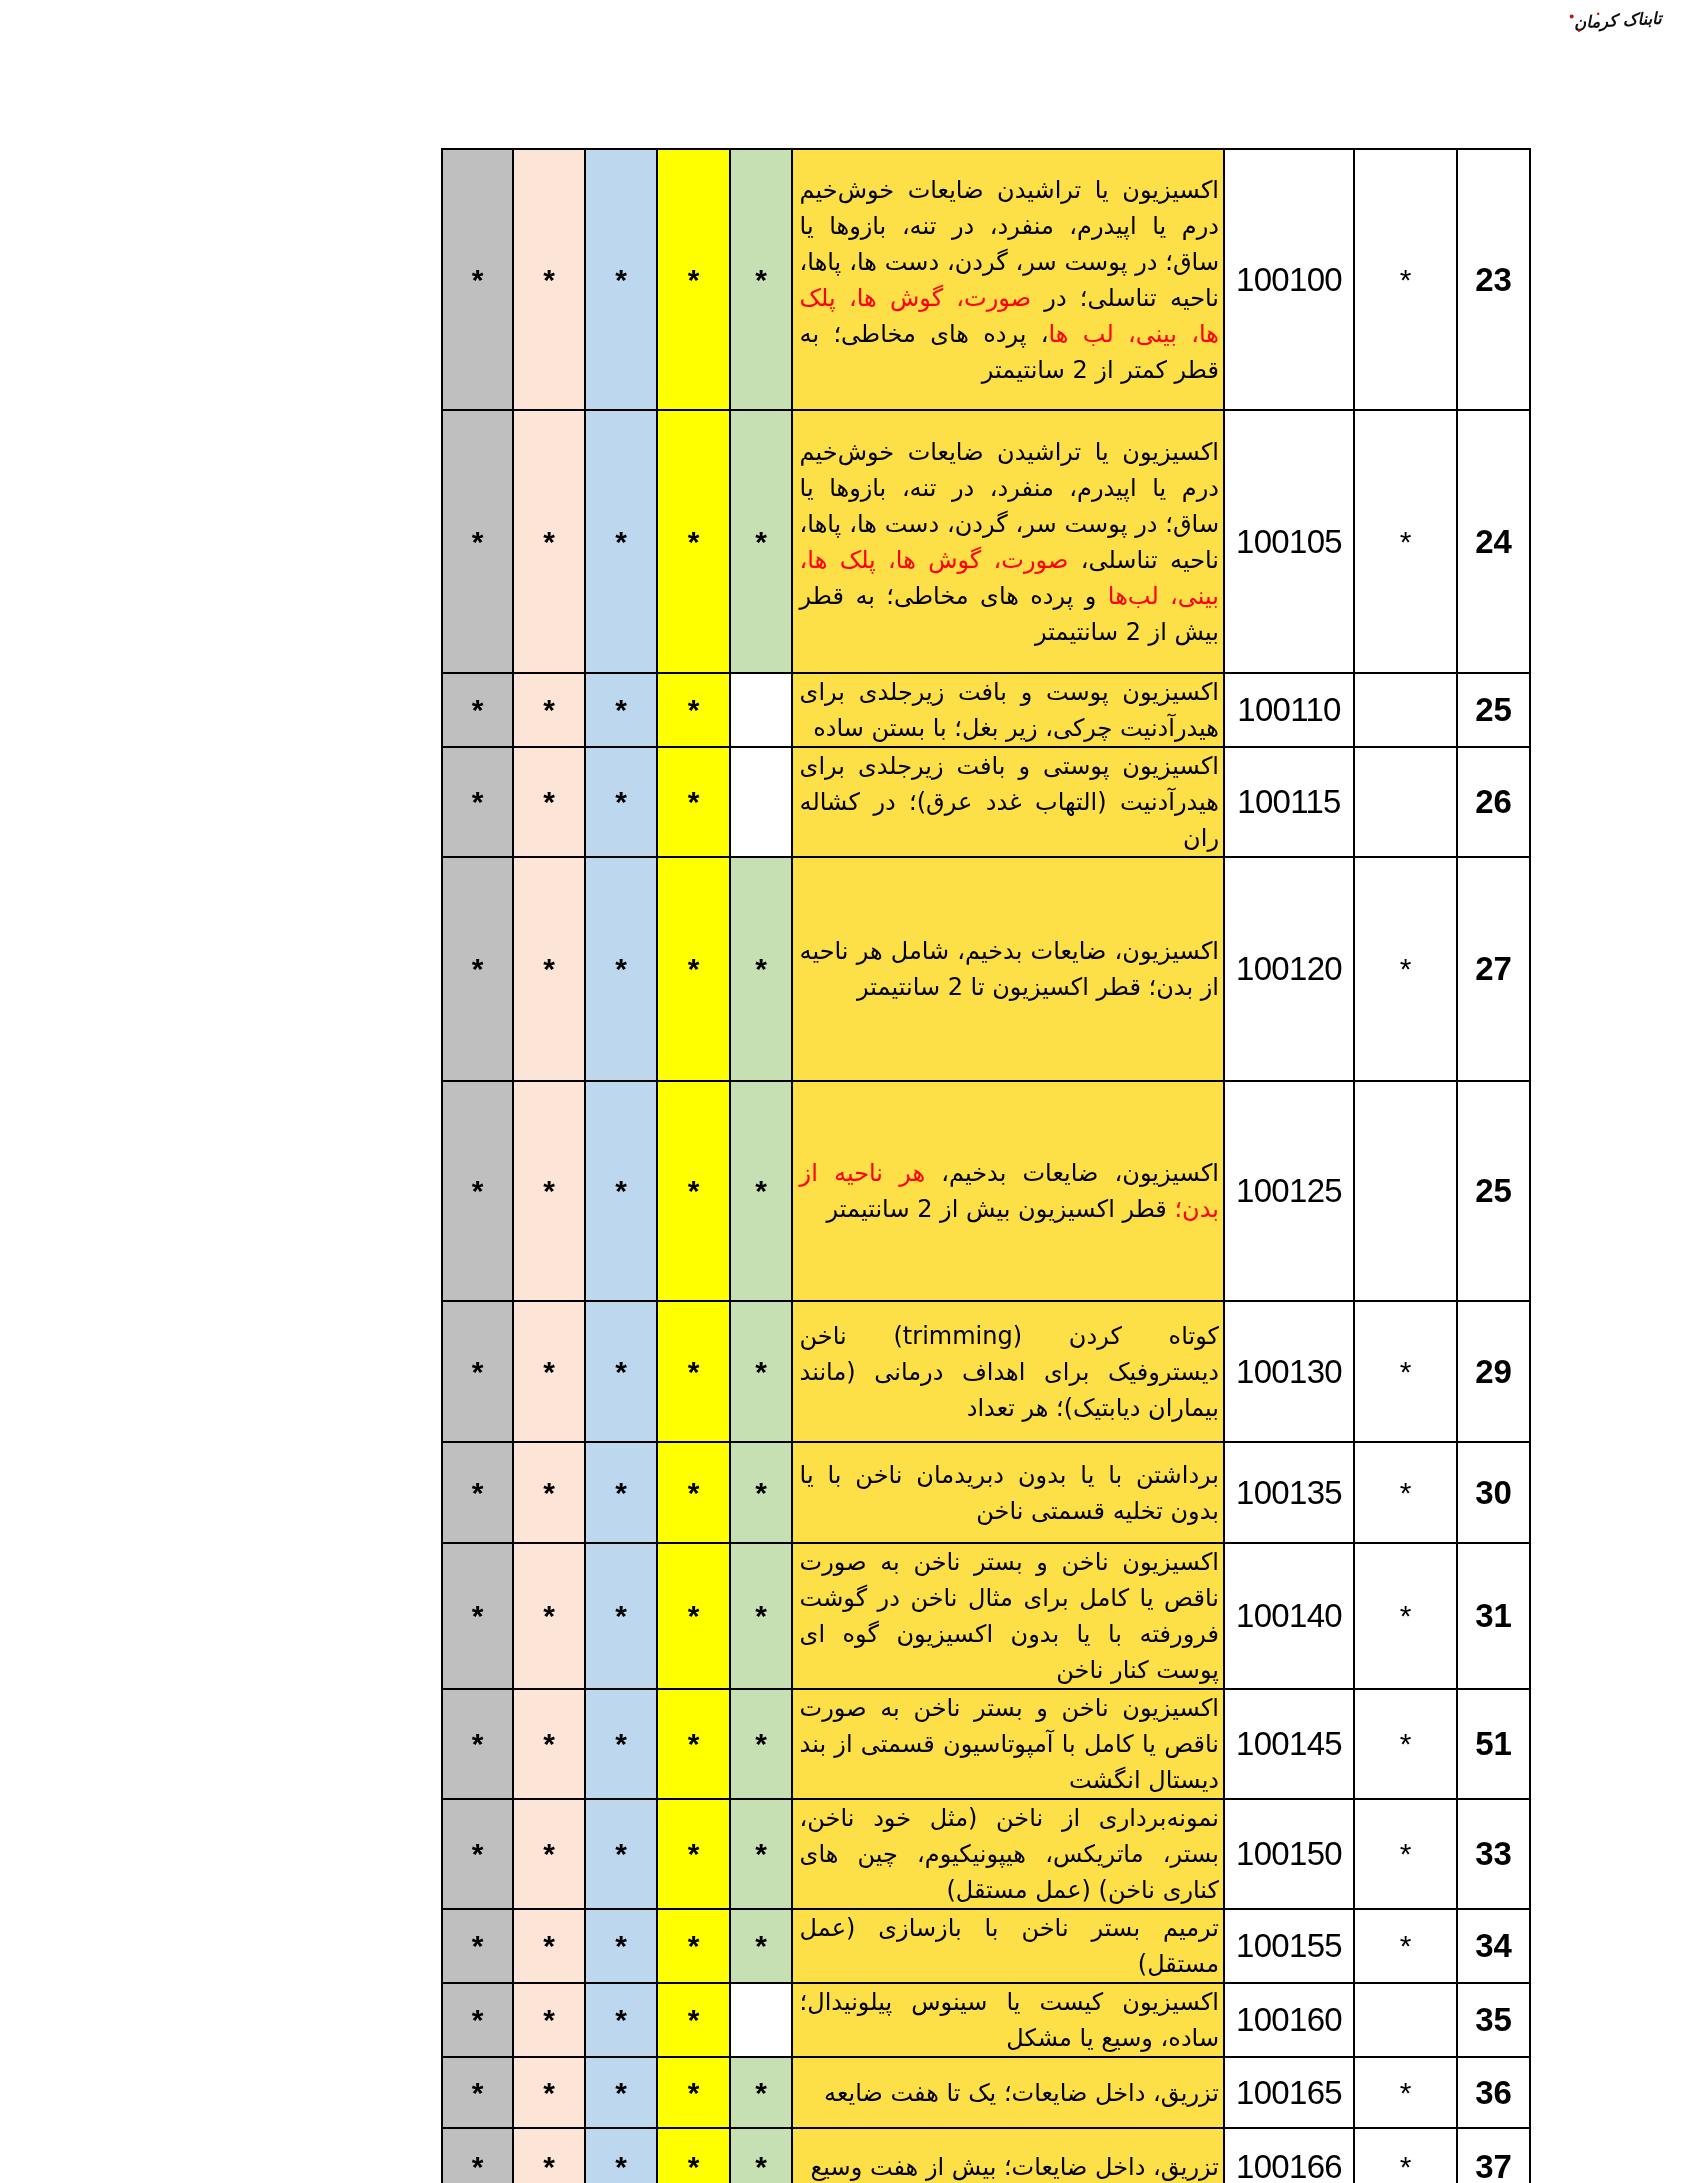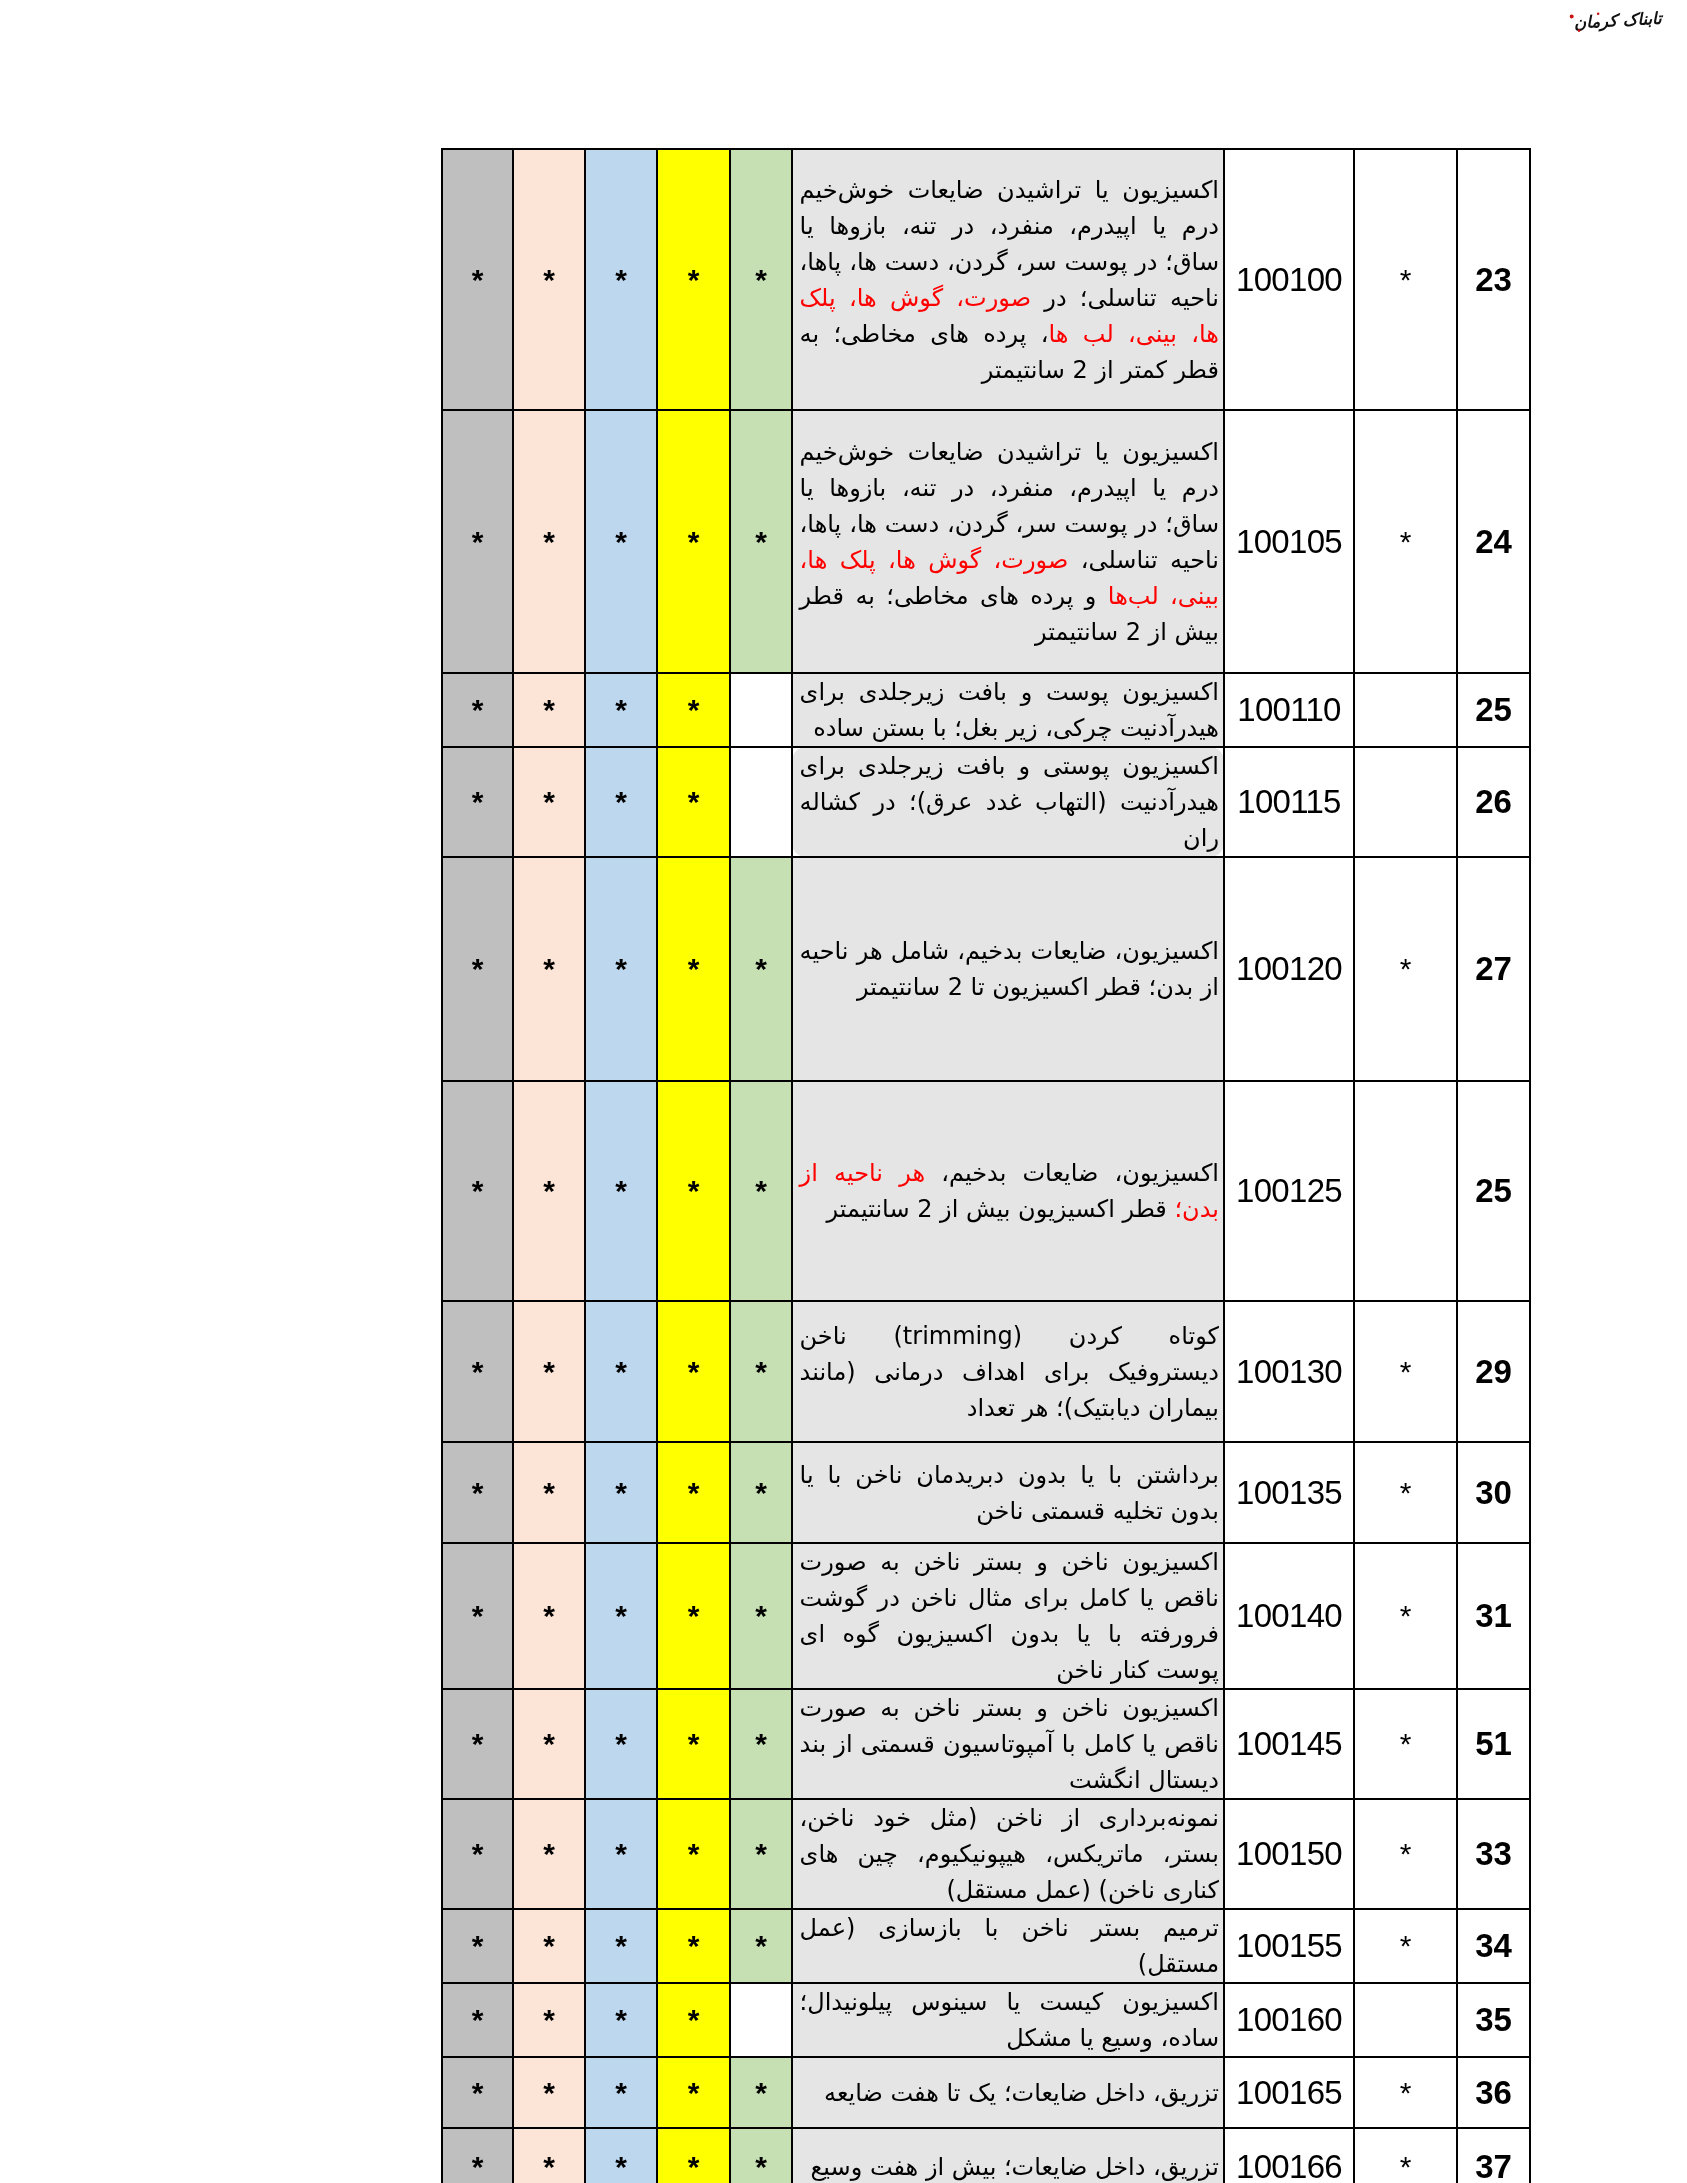--- a/index.html
+++ b/index.html
@@ -50,21 +50,21 @@
     position:relative;
   }
   td.mark{
     text-align:center;
     font-family:"Liberation Sans",sans-serif;
     font-weight:bold;
     font-size:30px;
     color:#000;
   }
   td.desc{
-    background:#e5e5e5;
+    background:#fde047;
   }
   .desc-wrap{
     height:100%;
     display:flex;
     align-items:center;
     position:relative;
     z-index:2;
   }
   .desc-text{
     width:100%;
@@ -169,21 +169,21 @@
           <td class="code">100110</td>
           <td class="flag"></td>
           <td class="rownum">25</td>
         </tr>
         <tr style="height: 45px;">
           <td class="mark" style="background: rgb(191, 191, 191);">*</td>
           <td class="mark" style="background: rgb(252, 228, 214);">*</td>
           <td class="mark" style="background: rgb(189, 215, 238);">*</td>
           <td class="mark" style="background: rgb(255, 255, 0);">*</td>
           <td class="mark" style="background: rgb(255, 255, 255);"></td>
-          <td class="desc" style="height: 45px; border-radius: 14px;">
+          <td class="desc" style="height: 45px;">
             <div class="desc-wrap">
               <div class="desc-text"><span>اکسیزیون پوستی و بافت زیرجلدی برای هیدرآدنیت (التهاب غدد عرق)؛ در کشاله ران</span></div>
             </div>
           </td>
           <td class="code">100115</td>
           <td class="flag"></td>
           <td class="rownum">26</td>
         </tr>
         <tr style="height: 222px;">
           <td class="mark" style="background: rgb(191, 191, 191);">*</td>

